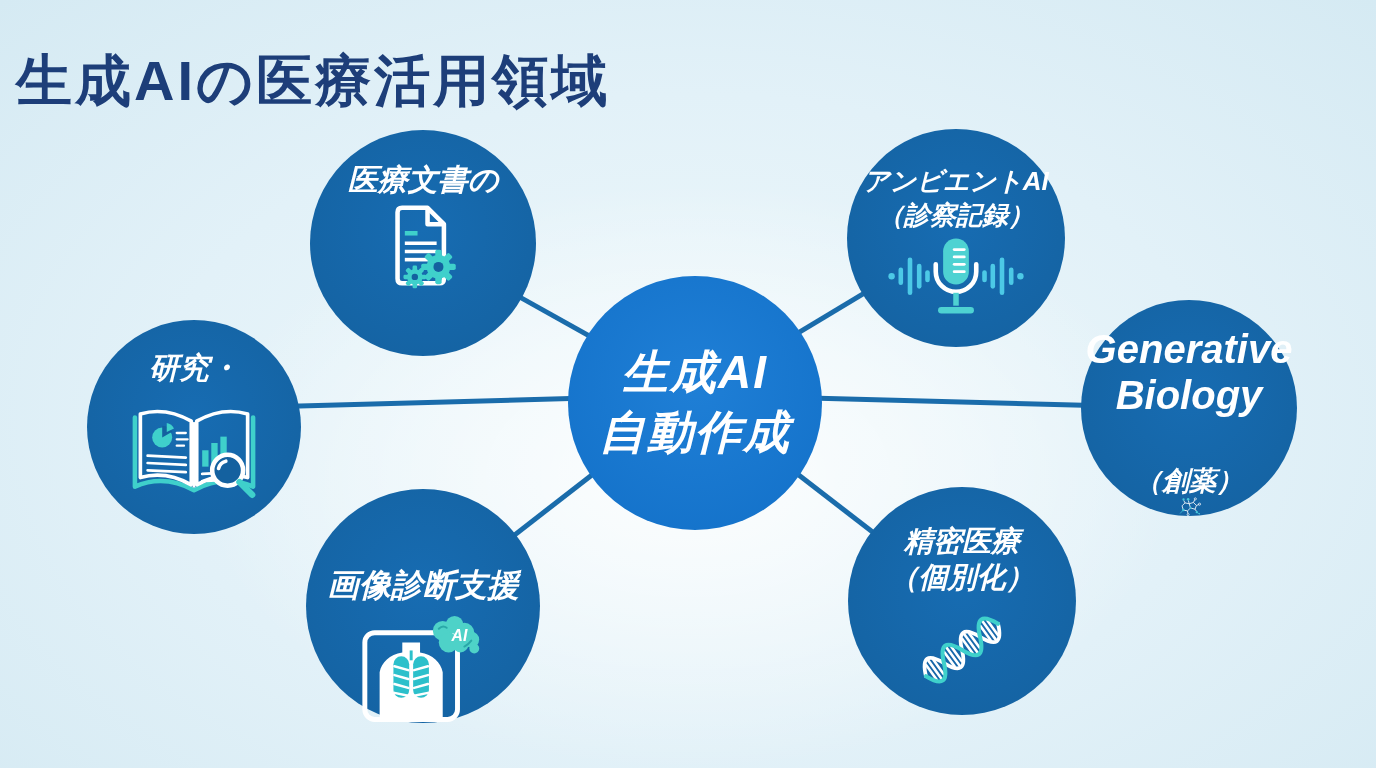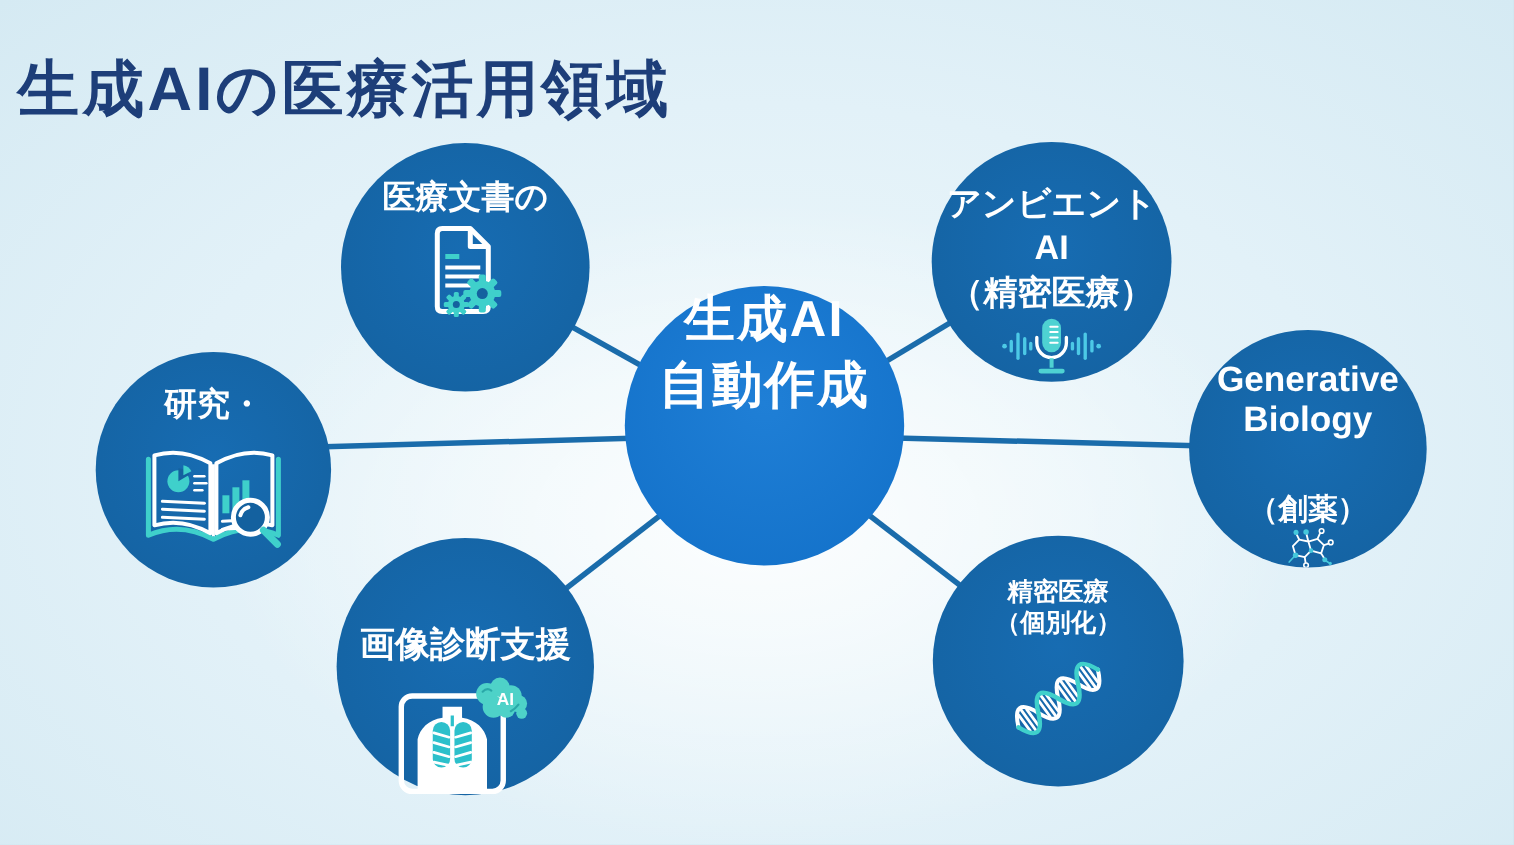--- a/index.html
+++ b/index.html
@@ -14,44 +14,45 @@
     position:absolute;top:28px;left:0;width:100%;margin:16px;
     text-align:left;font-size:56px;font-weight:800;letter-spacing:3px;
     color:#1d3e79;
   }
   .connectors{position:absolute;left:0;top:0;z-index:1;}
   .node{
     position:absolute;border-radius:50%;z-index:2;
     display:flex;flex-direction:column;align-items:center;
     box-sizing:border-box;
     background:radial-gradient(circle at 50% 44%, #176cb2 0%, #14619f 100%);
+    font-style:italic;
   }
   .node .label{display:flex;flex-direction:column;text-align:center;color:#fff;font-weight:700;}
   .node .label span{line-height:1.3;}
   .node svg{display:block;}
 
   .n-center{
-    left:568px;top:260px;width:254px;height:254px;justify-content:flex-start;
+    left:568px;top:276px;width:254px;height:254px;justify-content:center;
     background:radial-gradient(circle at 50% 42%, #1f7fd6 0%, #1270c8 100%);
   }
   .n-center .label span{font-size:46px;line-height:1.3;letter-spacing:2px;}
 
   .n-docs{left:310px;top:130px;width:226px;height:226px;padding-top:30px;}
   .n-docs .label span{font-size:30px;}
   .n-ambient{left:847px;top:129px;width:218px;height:218px;padding-top:36px;}
-  .n-ambient .label span{font-size:31px;}
+  .n-ambient .label span{font-size:26px;}
   .n-research{left:87px;top:320px;width:214px;height:214px;padding-top:28px;gap:16px;}
   .n-research .label span{font-size:30px;}
   .n-genbio{left:1081px;top:300px;width:216px;height:216px;padding-top:26px;}
-  .n-genbio .label span{font-size:32px;line-height:1.15;}
+  .n-genbio .label span{font-size:40px;line-height:1.15;}
   .n-genbio .label span.small{font-size:27px;margin-top:48px;}
   .n-imaging{left:306px;top:489px;width:234px;height:234px;padding-top:40px;}
   .n-imaging .label span{font-size:32px;margin-top:36px;}
   .n-precision{left:848px;top:487px;width:228px;height:228px;padding-top:36px;}
-  .n-precision .label span{font-size:23px;line-height:1.25;}
+  .n-precision .label span{font-size:29px;line-height:1.25;}
 </style>
 </head>
 <body>
 
 <div class="canvas">
 
   <h1 class="title">生成AIの医療活用領域</h1>
 
   <svg class="connectors" width="1376" height="768" viewBox="0 0 1376 768">
     <g stroke="#1a6cab" stroke-width="5">
@@ -101,21 +102,21 @@
           <circle r="8.5"></circle>
         </g>
         <circle r="3.5" fill="#14619f"></circle>
       </g>
     </svg>
   </div>
 
   <div class="node n-ambient">
     <div class="label">
       <span>アンビエントAI</span>
-      <span>（精密医療）</span>
+      <span>（診察記録）</span>
     </div>
     <svg width="152" height="92" viewBox="0 0 160 100">
       <g stroke="#4cc9e6" stroke-width="5" stroke-linecap="round">
         <line x1="20" y1="40" x2="20" y2="54"></line>
         <line x1="30" y1="29" x2="30" y2="65"></line>
         <line x1="40" y1="36" x2="40" y2="58"></line>
         <line x1="49" y1="43" x2="49" y2="51"></line>
         <line x1="140" y1="40" x2="140" y2="54"></line>
         <line x1="130" y1="29" x2="130" y2="65"></line>
         <line x1="120" y1="36" x2="120" y2="58"></line>

